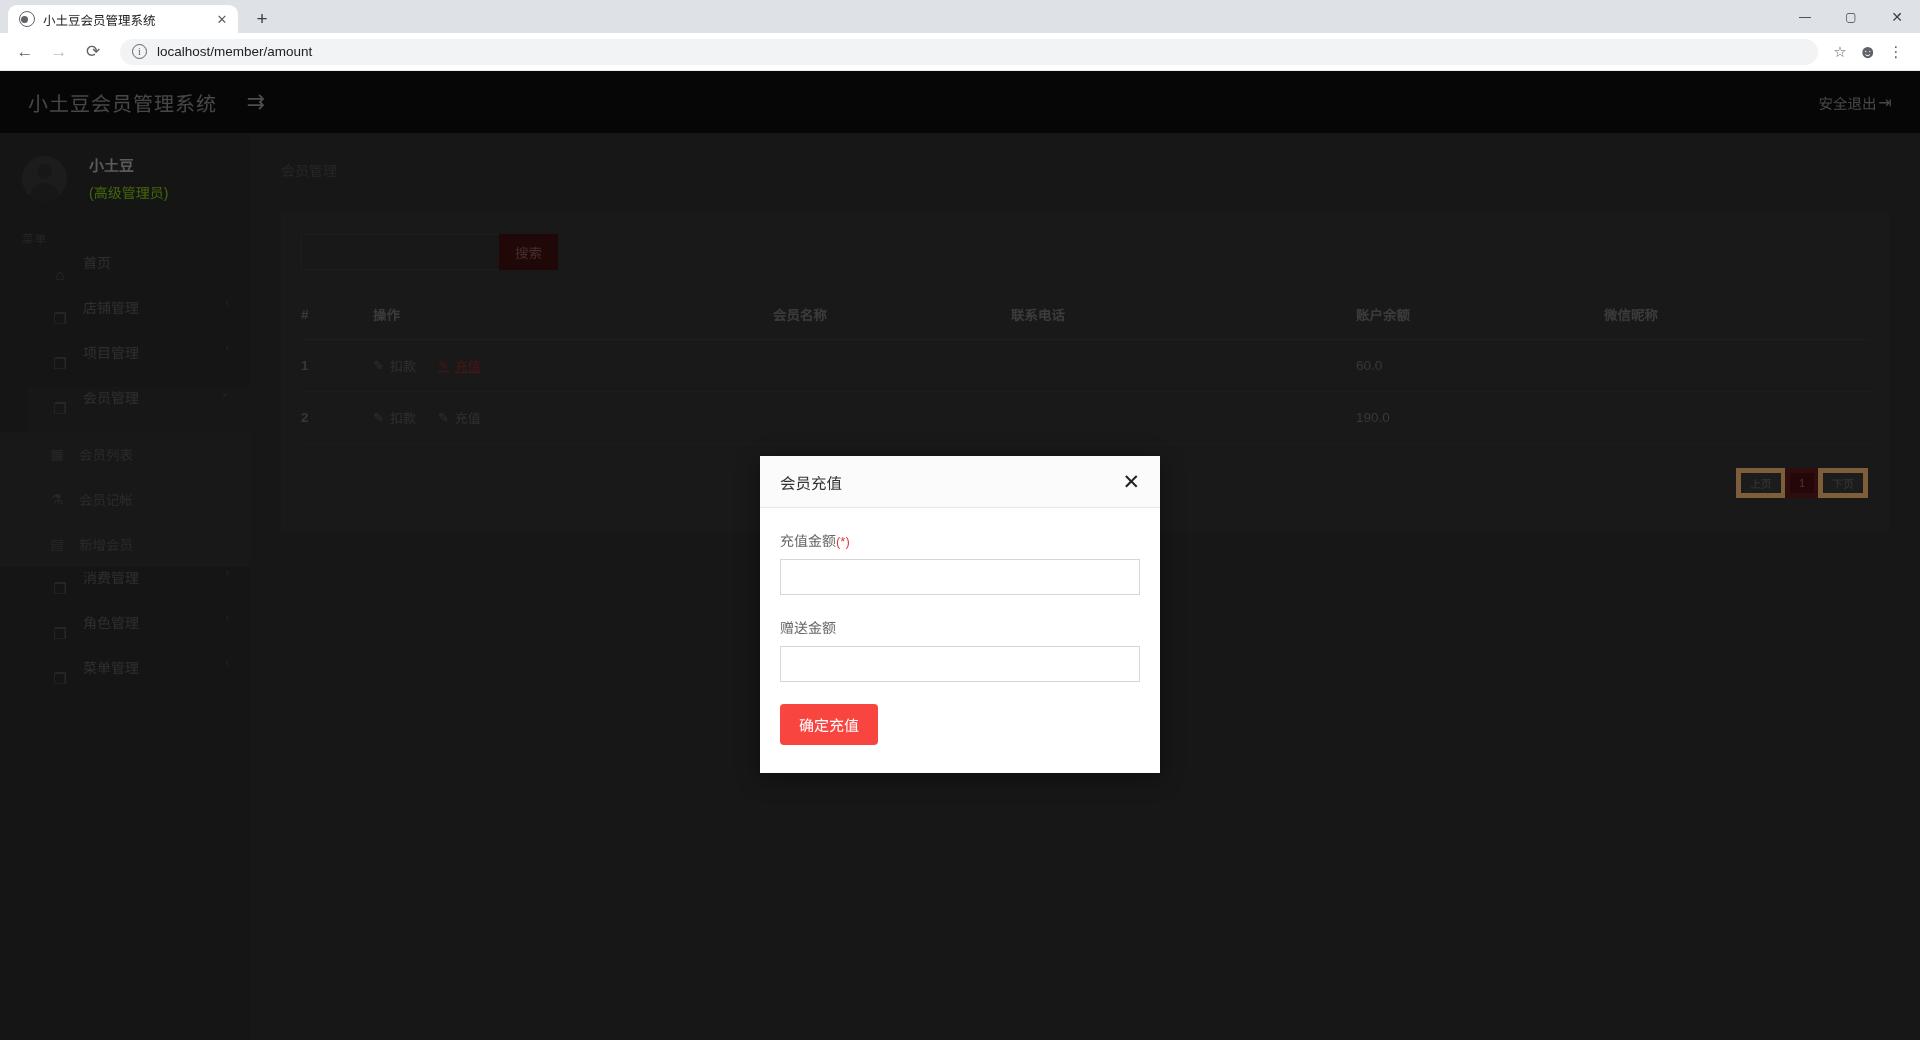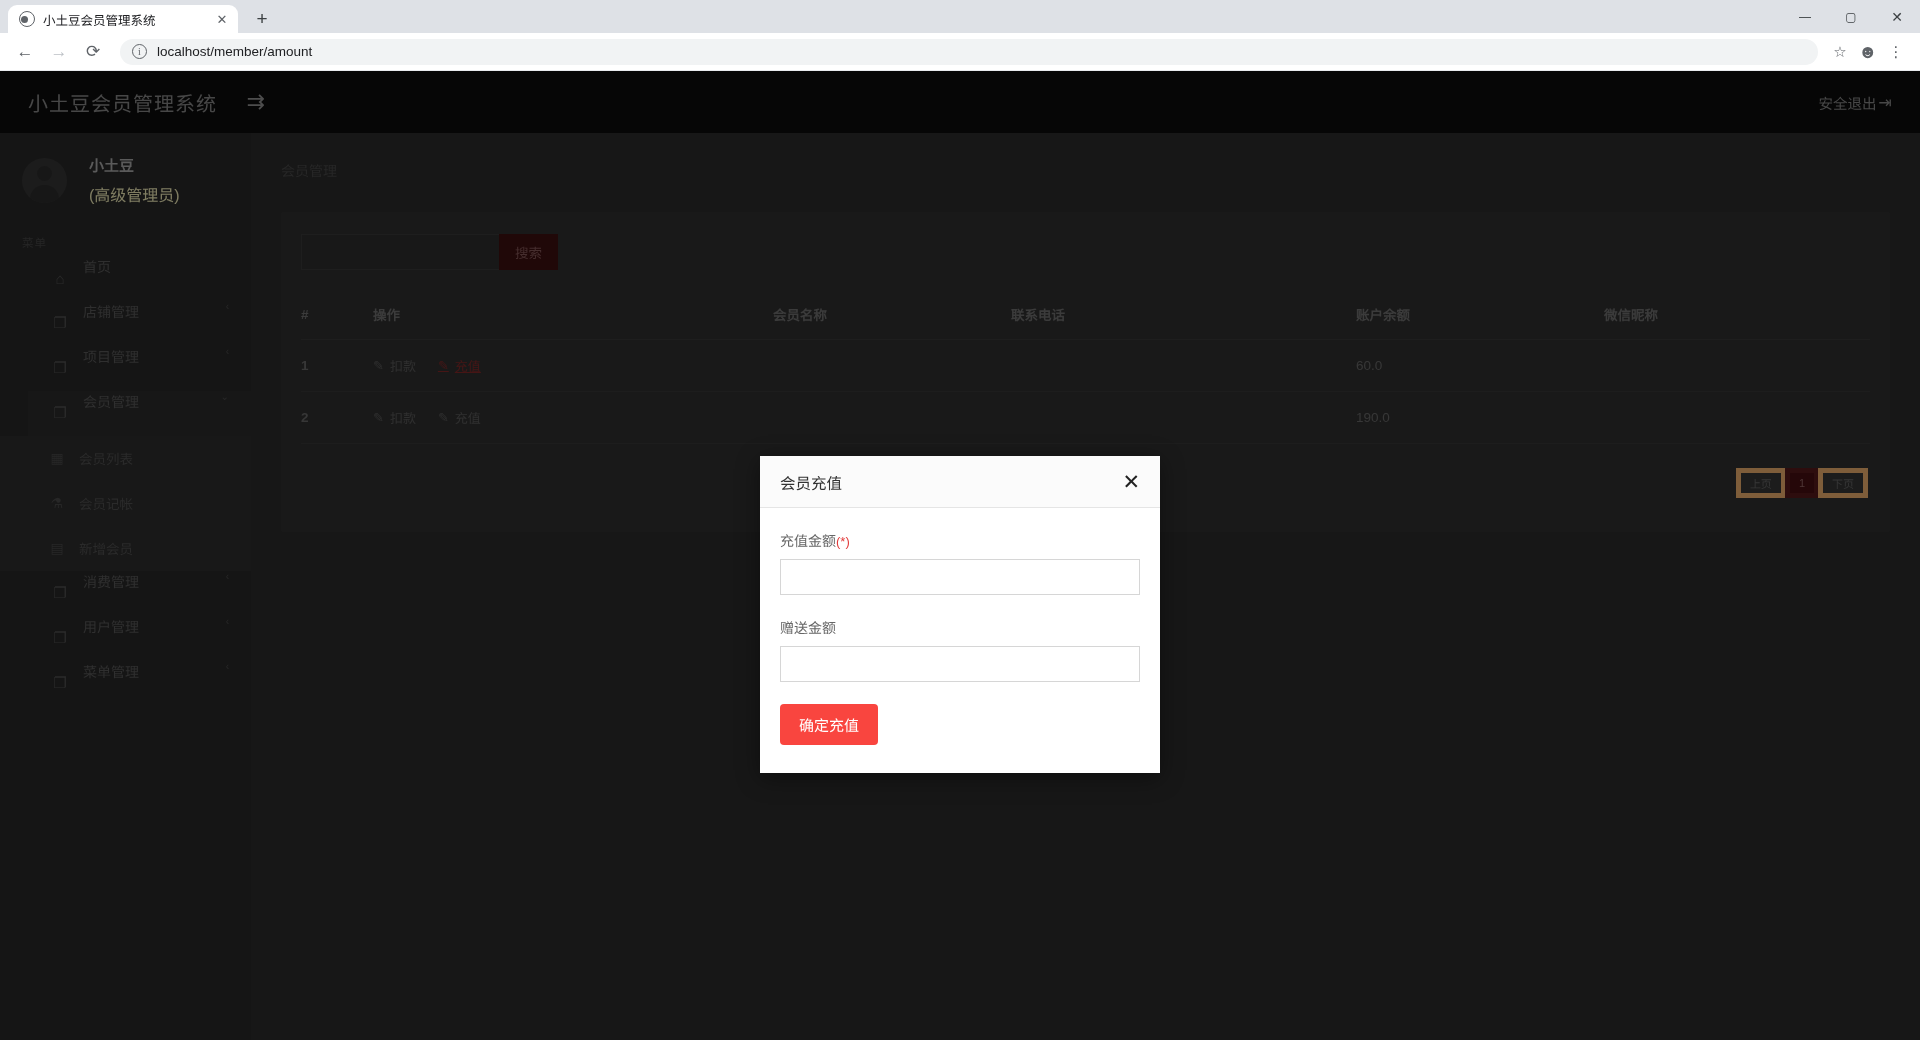--- a/index.html
+++ b/index.html
@@ -118,21 +118,21 @@
   .avatar::before {
     content: ""; position: absolute; left: 15px; top: 8px;
     width: 15px; height: 15px; border-radius: 50%; background: #2f2f2f;
   }
   .avatar::after {
     content: ""; position: absolute; left: 8px; top: 27px;
     width: 29px; height: 22px; border-radius: 14px 14px 0 0; background: #2f2f2f;
   }
   .userinfo { margin-left: 14px; }
   .username { font-size: 15px; color: #b4b4b4; font-weight: bold; line-height: 1.5; }
-  .userrole { font-size: 16px; color: #fef9c3; margin-top: 4px; }
+  .userrole { font-size: 14px; color: #84cc16; margin-top: 4px; }
 
   .menu-header {
     font-size: 11.5px; color: #4a4a4a; padding: 8px 0 6px 22px;
     letter-spacing: 1px;
   }
   .menu { list-style: none; }
   .menu-item {
     display: flex; height: 45px; padding: 0 22px 0 22px;
     color: #5e5e5e; font-size: 14px; position: relative; margin-left: 28px;
   }
@@ -336,21 +336,21 @@
               </li>
             </ul>
           </li>
           <li class="menu-item">
             <span class="mi-icon">❐</span>
             <span class="mi-label">消费管理</span>
             <span class="mi-arrow">‹</span>
           </li>
           <li class="menu-item">
             <span class="mi-icon">❐</span>
-            <span class="mi-label">用户管理</span>
+            <span class="mi-label">角色管理</span>
             <span class="mi-arrow">‹</span>
           </li>
           <li class="menu-item">
             <span class="mi-icon">❐</span>
             <span class="mi-label">菜单管理</span>
             <span class="mi-arrow">‹</span>
           </li>
         </ul>
       </div>
 

